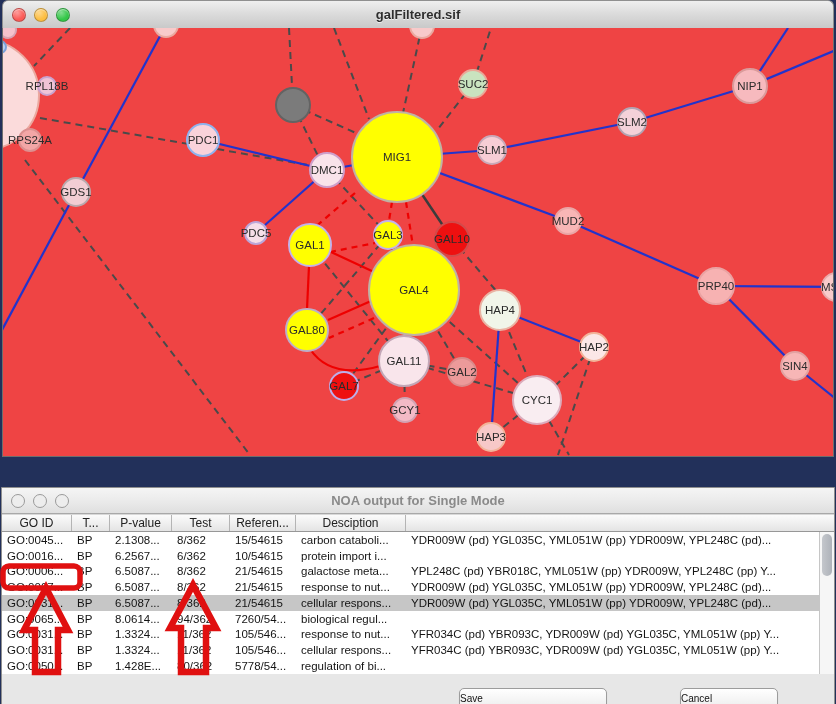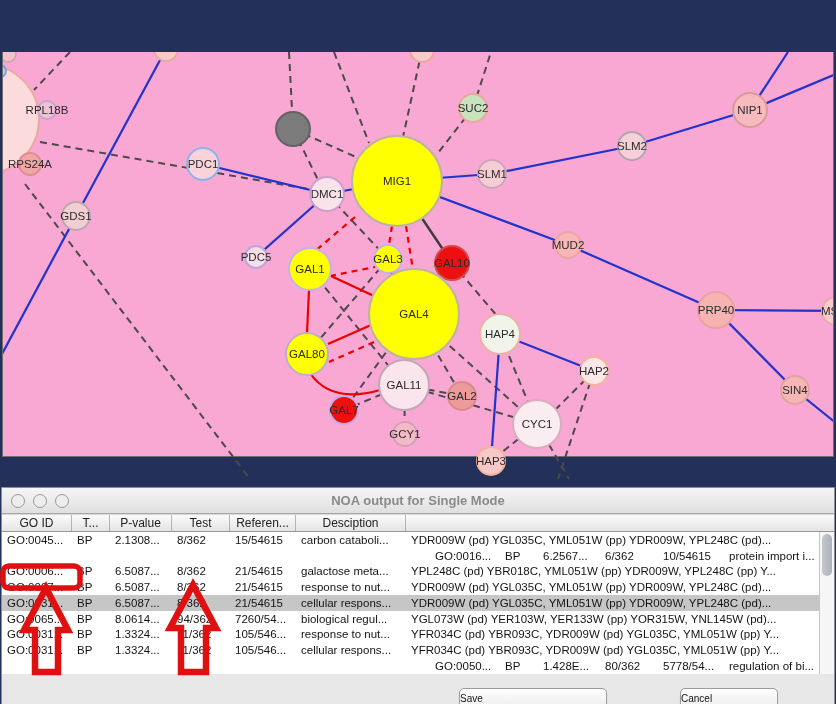--- a/index.html
+++ b/index.html
@@ -21,21 +21,21 @@
   }
   .titlebar .title{
     font-size:13px;color:#2e2e2e;font-weight:bold;
     text-shadow:0 1px 0 rgba(255,255,255,.65);
   }
   .lights{position:absolute;left:9px;top:0;height:100%;display:flex;align-items:center;gap:8px;}
   .light{width:12px;height:12px;border-radius:50%;border:1px solid rgba(0,0,0,.25);box-shadow:inset 0 1px 1px rgba(255,255,255,.5);}
   .light.hollow{background:#ededed;border:1px solid #9a9a9a;box-shadow:none;}
   #graph-canvas{
     position:absolute;left:0;right:0;top:28px;bottom:0;
-    background:#f9a8d4;border:1px solid #6e6e6e;border-top:none;margin-top:24px;
+    background:#ef4444;border:1px solid #6e6e6e;border-top:none;
   }
   #graph-canvas svg{display:block;}
   
   #table-win{left:1px;top:487px;width:834px;height:243px;background:#e7e7e7;border:1px solid #8f8f8f;border-radius:0 0 6px 6px;box-sizing:border-box;}
   #table-win .titlebar2{
     position:relative;height:25px;
     background:linear-gradient(180deg,#f5f5f5 0%,#e9e9e9 60%,#dfdfdf 100%);
     border-bottom:1px solid #a8a8a8;border-radius:0;
     display:flex;align-items:center;justify-content:center;
   }
@@ -47,21 +47,21 @@
   }
   .th{
     display:flex;align-items:center;justify-content:center;
     font-size:12px;color:#222;border-right:1px solid #b4b4b4;
     overflow:hidden;white-space:nowrap;box-sizing:border-box;flex:none;
   }
   .c0{width:70px}.c1{width:38px}.c2{width:62px}.c3{width:58px}.c4{width:66px}.c5{width:110px}
   .c6{flex:1 1 auto;}
   .th.stub{width:15px;border-right:none;}
   .tbody{position:relative;height:142px;background:#fff;overflow:hidden;}
-  .tr{display:flex;height:15.75px;align-items:center;justify-content:flex-end;}
+  .tr{display:flex;height:15.75px;align-items:center;}
   .tr.selected{background:#c6c6c6;}
   .td{
     font-size:11.5px;color:#141414;padding-left:5px;
     white-space:nowrap;overflow:hidden;box-sizing:border-box;flex:none;
   }
   .td.c6{flex:1 1 auto;}
   #vscroll{
     position:absolute;right:0;top:0;width:15px;height:142px;
     background:#f6f6f6;border-left:1px solid #c6c6c6;box-sizing:border-box;
   }
@@ -78,20 +78,28 @@
   }
   #save-btn{left:457px;width:146px;}
   #cancel-btn{left:678px;width:96px;}
   
   #annotations{position:absolute;left:0;top:0;width:836px;height:704px;z-index:50;pointer-events:none;}
 </style>
 </head>
 <body>
 
 <div class="window" id="graph-win">
+  <div class="titlebar">
+    <div class="lights" id="graph-lights">
+        <div class="light" style="background: radial-gradient(circle at 35% 30%, rgba(255, 255, 255, 0.4), transparent 60%), rgb(252, 91, 87);"></div>
+        <div class="light" style="background: radial-gradient(circle at 35% 30%, rgba(255, 255, 255, 0.4), transparent 60%), rgb(253, 190, 65);"></div>
+        <div class="light" style="background: radial-gradient(circle at 35% 30%, rgba(255, 255, 255, 0.4), transparent 60%), rgb(51, 199, 72);"></div>
+      </div>
+    <div class="title">galFiltered.sif</div>
+  </div>
   <div id="graph-canvas">
     <svg id="graph-svg" width="830" height="428" viewBox="3 28 830 428">
         <line x1="70" y1="28" x2="34" y2="66" stroke="#4a4a4a" stroke-width="2" stroke-dasharray="7,5"></line>
         <line x1="40" y1="118" x2="325" y2="168" stroke="#4a4a4a" stroke-width="2" stroke-dasharray="7,5"></line>
         <line x1="8" y1="115" x2="27" y2="132" stroke="#4a4a4a" stroke-width="2" stroke-dasharray="7,5"></line>
         <line x1="25" y1="160" x2="250" y2="455" stroke="#4a4a4a" stroke-width="2" stroke-dasharray="7,5"></line>
         <line x1="289" y1="28" x2="293" y2="105" stroke="#4a4a4a" stroke-width="2" stroke-dasharray="7,5"></line>
         <line x1="293" y1="105" x2="322" y2="164" stroke="#4a4a4a" stroke-width="2" stroke-dasharray="7,5"></line>
         <line x1="293" y1="105" x2="356" y2="133" stroke="#4a4a4a" stroke-width="2" stroke-dasharray="7,5"></line>
         <line x1="334" y1="28" x2="369" y2="119" stroke="#4a4a4a" stroke-width="2" stroke-dasharray="7,5"></line>
@@ -271,21 +279,20 @@
         <div class="td c5">cellular respons...</div>
         <div class="td c6">YDR009W (pd) YGL035C, YML051W (pp) YDR009W, YPL248C (pd)...</div>
       </div>
       <div class="tr">
         <div class="td c0">GO:0065...</div>
         <div class="td c1">BP</div>
         <div class="td c2">8.0614...</div>
         <div class="td c3">94/362</div>
         <div class="td c4">7260/54...</div>
         <div class="td c5">biological regul...</div>
-        <div class="td c6">YGL073W (pd) YER103W, YER133W (pp) YOR315W, YNL145W (pd)...</div>
       </div>
       <div class="tr">
         <div class="td c0">GO:0031...</div>
         <div class="td c1">BP</div>
         <div class="td c2">1.3324...</div>
         <div class="td c3">11/362</div>
         <div class="td c4">105/546...</div>
         <div class="td c5">response to nut...</div>
         <div class="td c6">YFR034C (pd) YBR093C, YDR009W (pd) YGL035C, YML051W (pp) Y...</div>
       </div>

